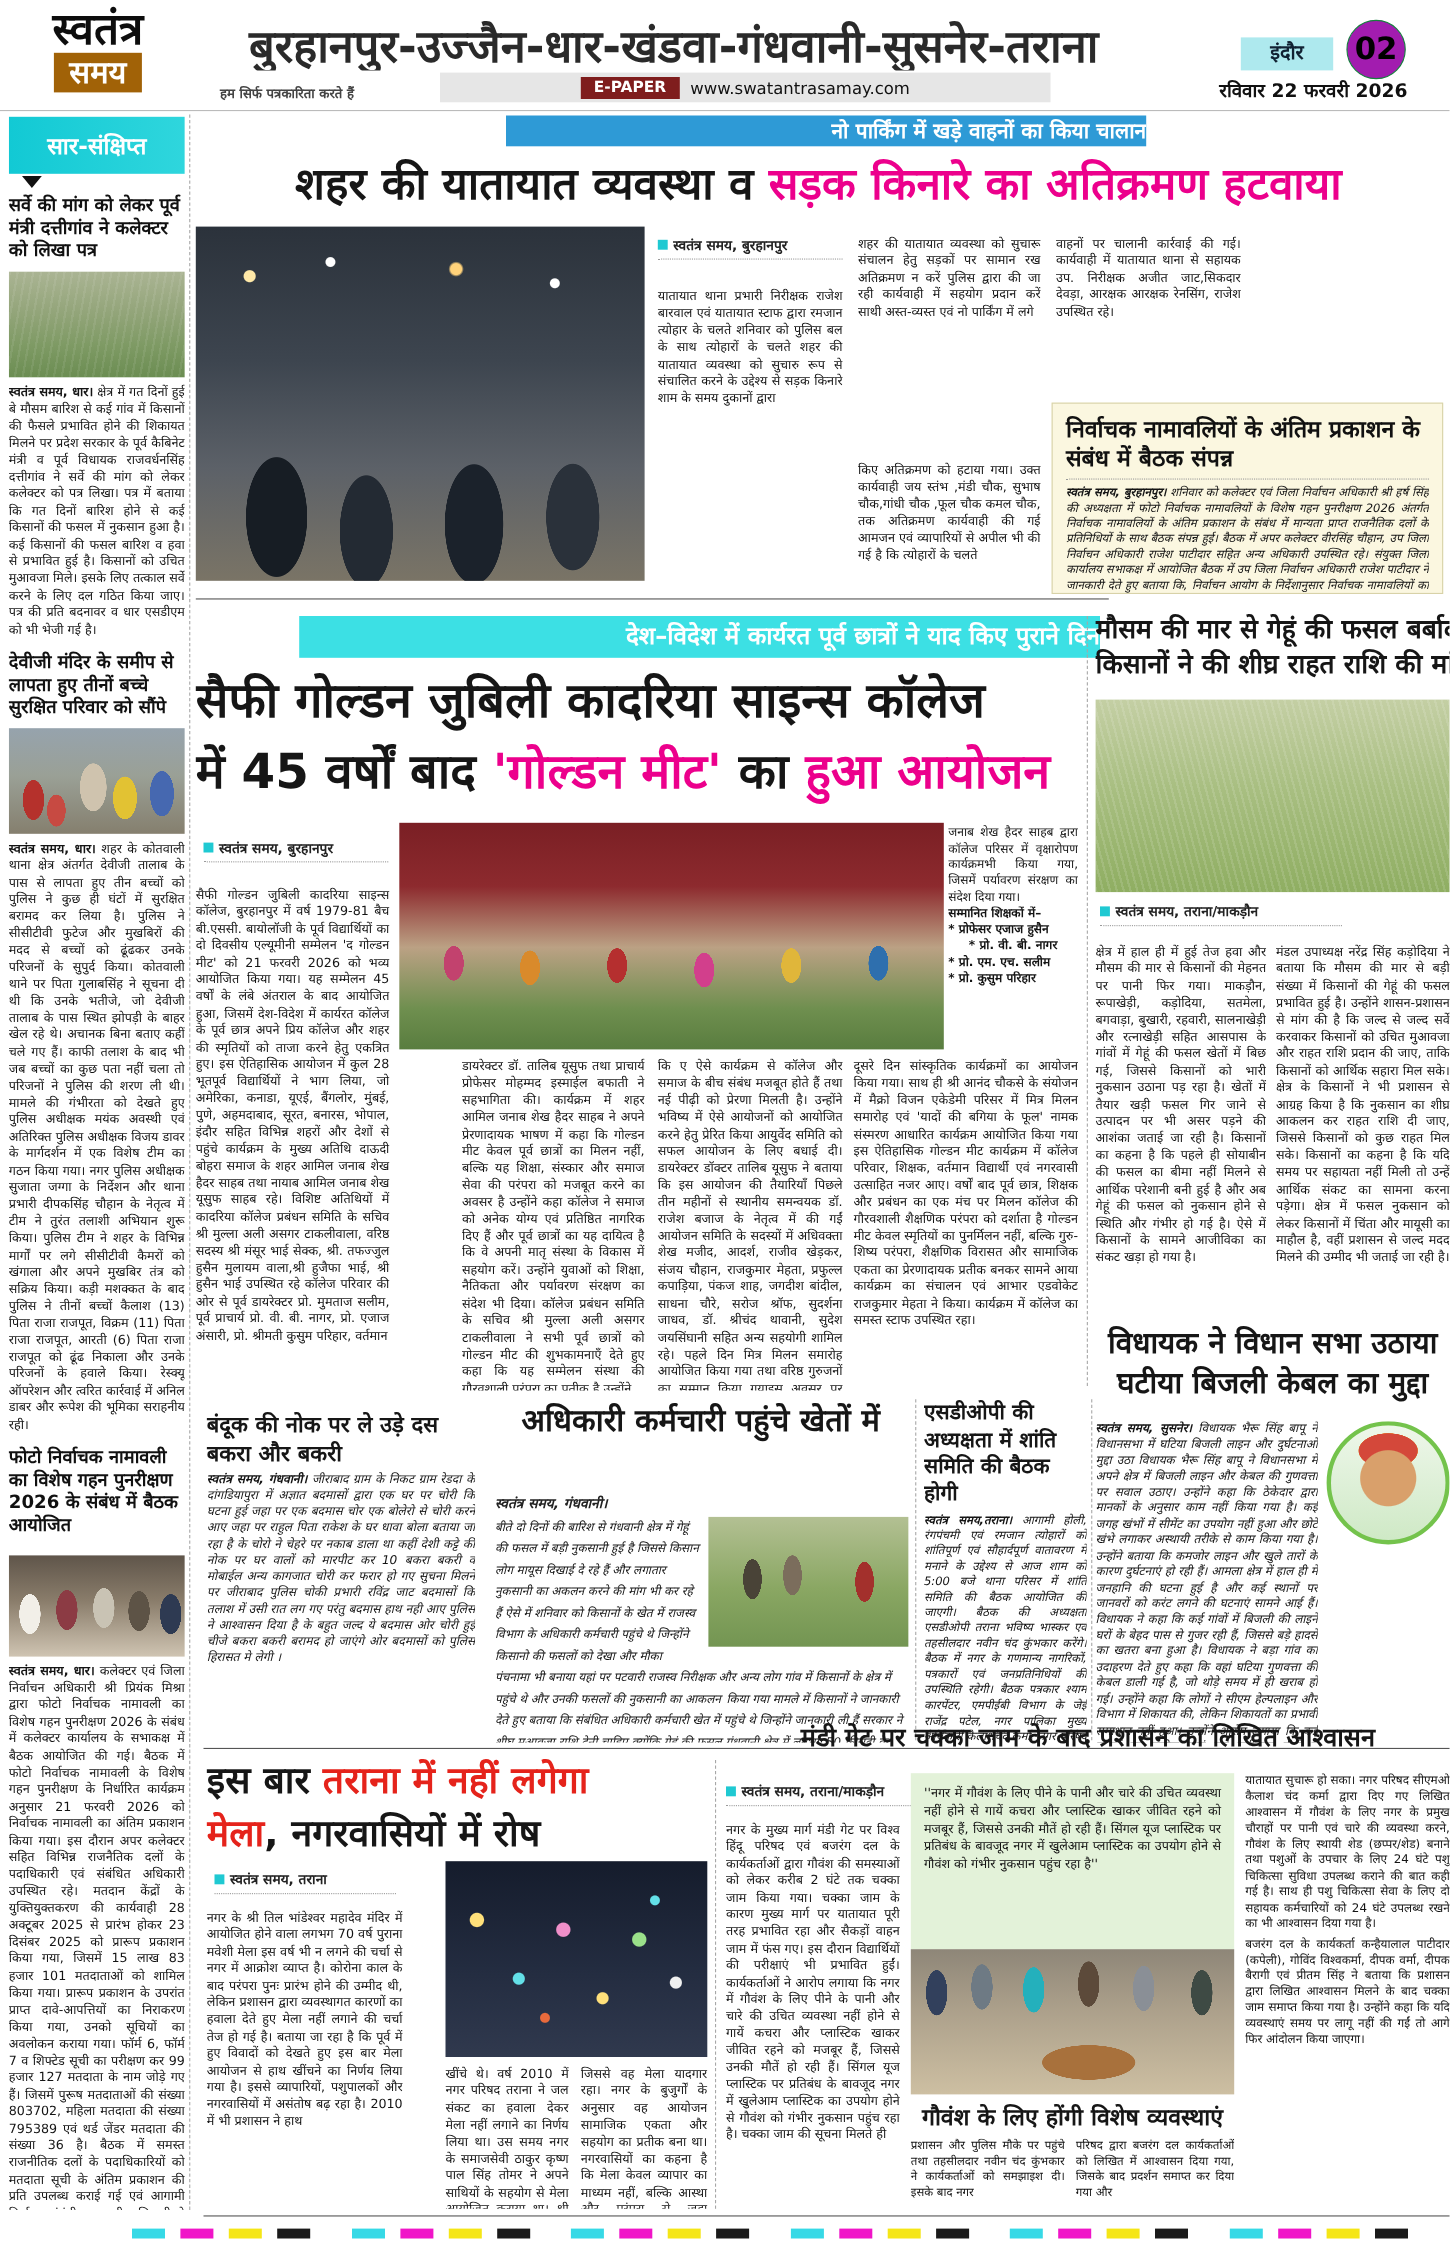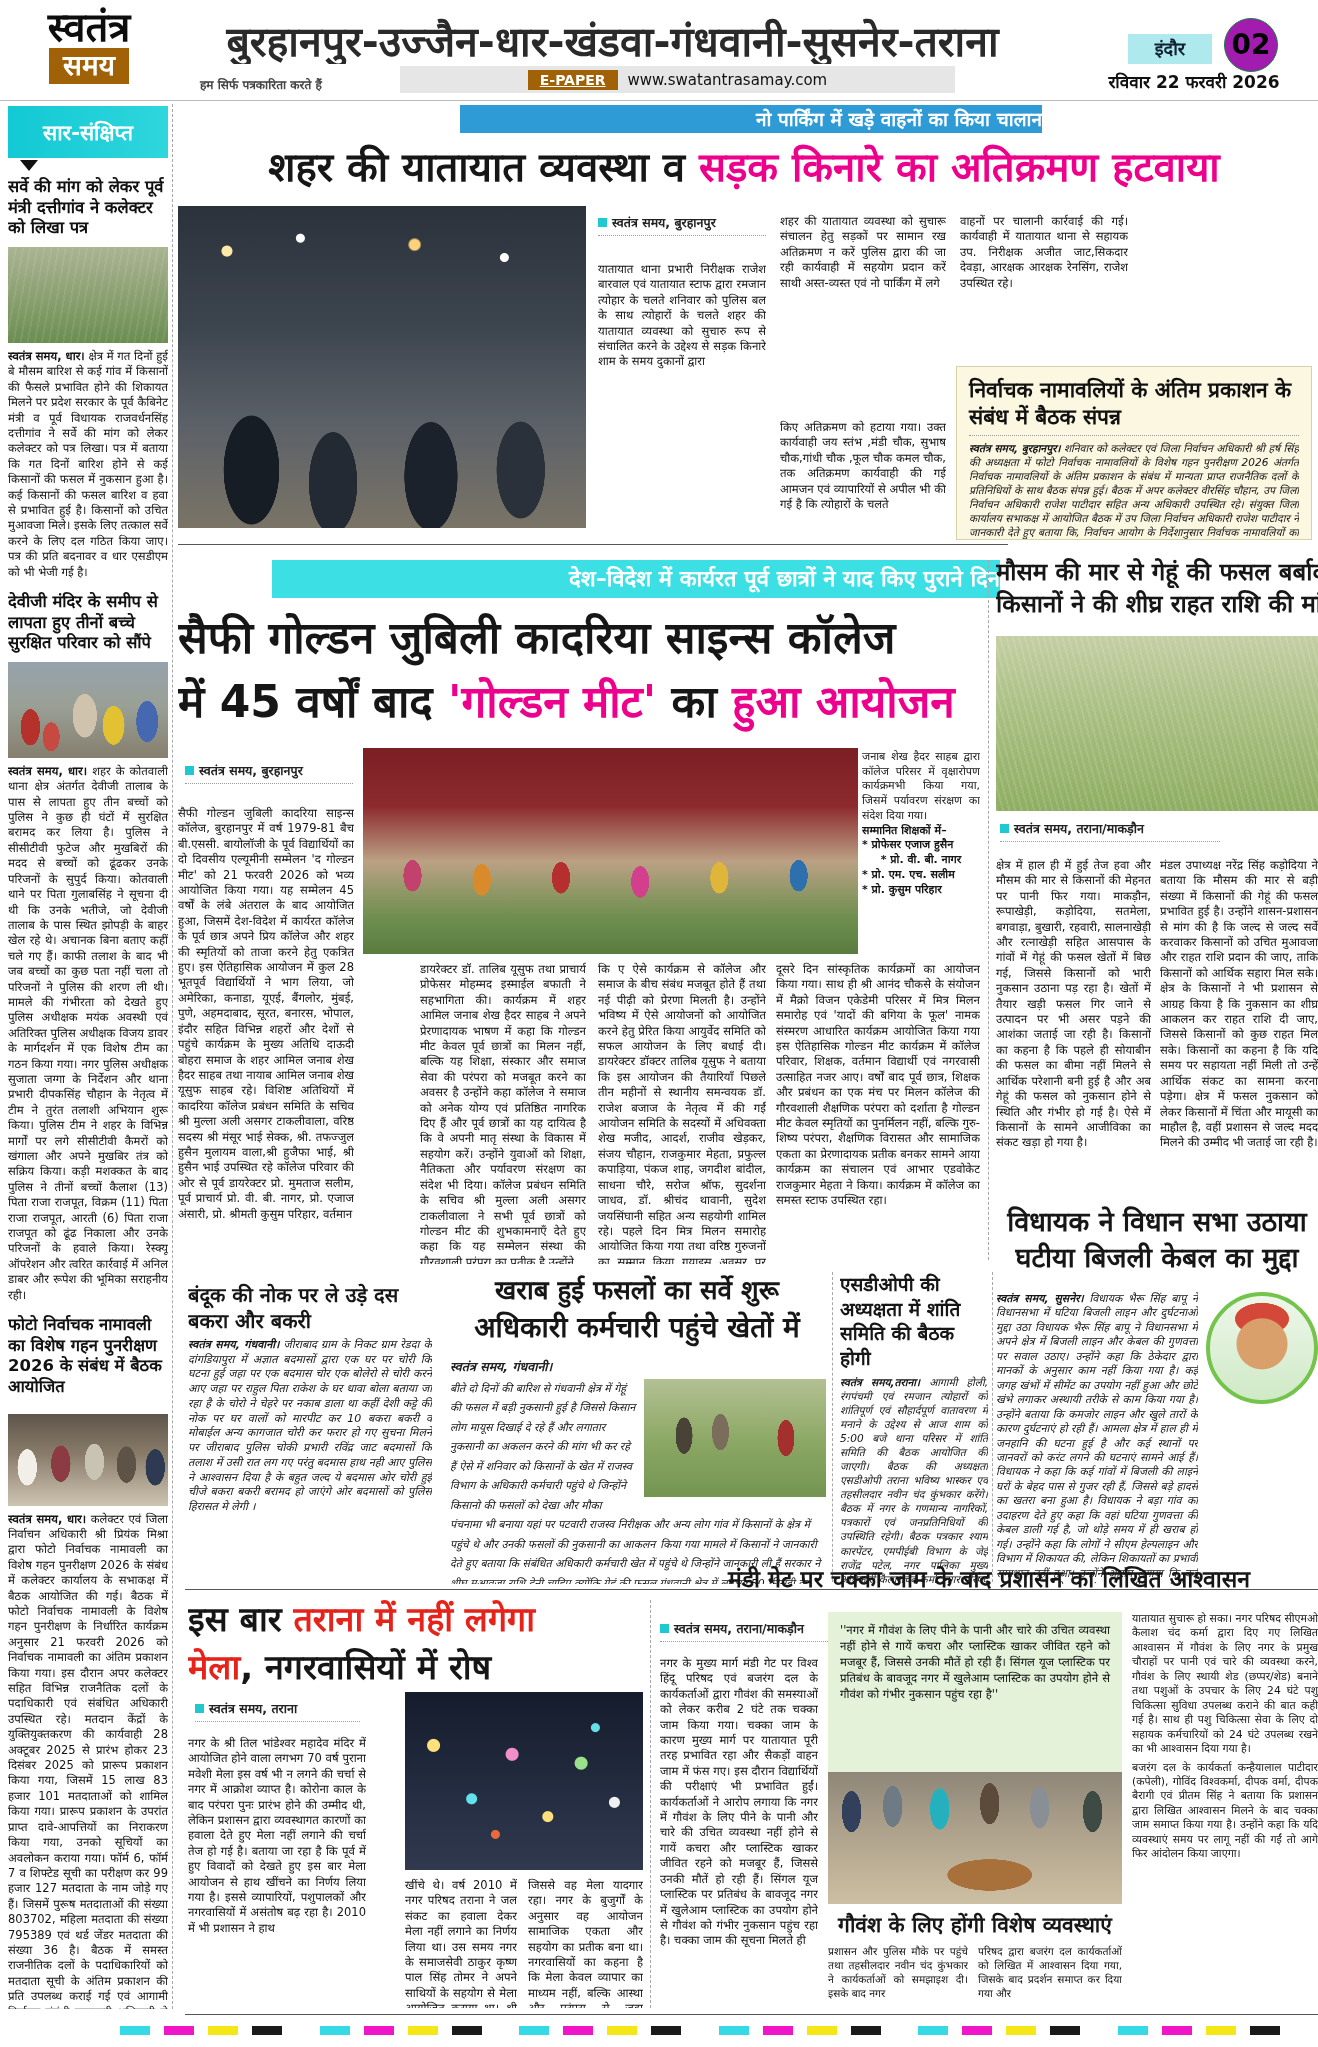--- a/index.html
+++ b/index.html
@@ -93,21 +93,21 @@
 <div id="page">
 
   <div class="abs" style="left:0;top:0;width:1318px;height:100px;border-bottom:1px solid #bbb;">
     <div class="abs" style="left:10px;top:6px;width:158px;height:92px;text-align:center;">
       <div style="font-size:40px;font-weight:bold;color:#0d0d0d;line-height:1.05;">स्वतंत्र</div>
       <div style="display:inline-block;background:#a16207;color:#fff;font-size:28px;font-weight:bold;padding:1px 14px;line-height:1.2;">समय</div>
     </div>
     <div class="abs" style="left:185px;top:12px;width:855px;height:52px;font-size:41px;font-weight:800;color:#2a2a2a;text-align:center;white-space:nowrap;overflow:hidden;">बुरहानपुर-उज्जैन-धार-खंडवा-गंधवानी-सुसनेर-तराना</div>
     <div class="abs" style="left:200px;top:76px;width:210px;font-size:12px;color:#444;font-weight:bold;">हम सिर्फ पत्रकारिता करते हैं</div>
     <div class="abs" style="left:400px;top:66px;width:555px;height:27px;background:#e6e6e6;display:flex;align-items:center;justify-content:center;gap:10px;">
-      <span style="background:#a16207;color:#fff;font-weight:bold;font-size:14px;padding:2px 12px;text-decoration:underline;">E-PAPER</span>
+      <span style="background:#7f1d1d;color:#fff;font-weight:bold;font-size:14px;padding:2px 12px;">E-PAPER</span>
       <span style="font-size:15px;color:#111;">www.swatantrasamay.com</span>
     </div>
     <div class="abs" style="left:1128px;top:34px;width:84px;height:30px;background:#aee9ee;color:#123;font-weight:bold;font-size:18px;text-align:center;line-height:30px;">इंदौर</div>
     <div class="abs" style="left:1224px;top:18px;width:52px;height:52px;border-radius:50%;background:#a21caf;border:1px solid #15803d;font-size:28px;font-weight:bold;text-align:center;line-height:52px;color:#000;">02</div>
     <div class="abs" style="left:1080px;top:70px;width:228px;font-size:17px;font-weight:bold;color:#111;text-align:center;">रविवार 22 फरवरी 2026</div>
   </div>
 
   <div class="vdash" style="left:172px;top:104px;height:1905px;"></div>
   <div class="abs" style="left:8px;top:106px;width:160px;height:1903px;overflow:hidden;">
     <div style="background:linear-gradient(90deg,#12c9d4,#2fd6dd);color:#fff;font-weight:bold;font-size:21px;text-align:center;padding:12px 4px;">
@@ -213,21 +213,20 @@
                            linear-gradient(180deg,#eef7ea 0%,#cfe9c6 100%);"></div>
     <div class="jt ital" style="font-size:10.8px;"><b>स्वतंत्र समय, सुसनेर।</b> <span>विधायक भैरू सिंह बापू ने विधानसभा में घटिया बिजली लाइन और दुर्घटनाओं मुद्दा उठा विधायक भैरू सिंह बापू ने विधानसभा में अपने क्षेत्र में बिजली लाइन और केबल की गुणवत्ता पर सवाल उठाए। उन्होंने कहा कि ठेकेदार द्वारा मानकों के अनुसार काम नहीं किया गया है। कई जगह खंभों में सीमेंट का उपयोग नहीं हुआ और छोटे खंभे लगाकर अस्थायी तरीके से काम किया गया है। उन्होंने बताया कि कमजोर लाइन और खुले तारों के कारण दुर्घटनाएं हो रही हैं। आमला क्षेत्र में हाल ही में जनहानि की घटना हुई है और कई स्थानों पर जानवरों को करंट लगने की घटनाएं सामने आई हैं। विधायक ने कहा कि कई गांवों में बिजली की लाइनें घरों के बेहद पास से गुजर रही हैं, जिससे बड़े हादसे का खतरा बना हुआ है। विधायक ने बड़ा गांव का उदाहरण देते हुए कहा कि वहां घटिया गुणवत्ता की केबल डाली गई है, जो थोड़े समय में ही खराब हो गई। उन्होंने कहा कि लोगों ने सीएम हेल्पलाइन और विभाग में शिकायत की, लेकिन शिकायतों का प्रभावी समाधान नहीं हुआ। उन्होंने आरोप लगाया कि कई स्थानों पर ग्रामीण स्वयं तार खरीदकर डीपी से कनेक्शन लेने को मजबूर हैं। ऊर्जा मंत्री बोले— चिन्हित स्थानों पर सुधार और जांच होगी ऊर्जा मंत्री प्रद्युम्न सिंह तोमर ने जवाब में कहा कि बड़ा गांव में पहले लगभग 500 उपभोक्ता थे, जो अब बढ़कर करीब 1000 हो गए हैं।</span></div>
   </div>
 
   <div class="abs" style="left:188px;top:1282px;width:244px;height:300px;overflow:hidden;">
     <div class="hl" style="font-size:20px;line-height:1.3;margin-bottom:4px;">बंदूक की नोक पर ले उड़े दस बकरा और बकरी</div>
     <div class="jt ital" style="font-size:11px;"><b>स्वतंत्र समय, गंधवानी।</b> <span>जीराबाद ग्राम के निकट ग्राम रेडदा के दांगडियापुरा में अज्ञात बदमासों द्वारा एक घर पर चोरी कि घटना हुई जहा पर एक बदमास चोर एक बोलेरो से चोरी करने आए जहा पर राहुल पिता राकेश के घर धावा बोला बताया जा रहा है के चोरो ने चेहरे पर नकाब डाला था कहीं देशी कट्टे की नोक पर घर वालों को मारपीट कर 10 बकरा बकरी व मोबाईल अन्य कागजात चोरी कर फरार हो गए सुचना मिलने पर जीराबाद पुलिस चोकी प्रभारी रविंद्र जाट बदमासों कि तलाश में उसी रात लग गए परंतु बदमास हाथ नही आए पुलिस ने आश्वासन दिया है के बहुत जल्द ये बदमास ओर चोरी हुई चीजे बकरा बकरी बरामद हो जाएंगे ओर बदमासों को पुलिस हिरासत मे लेगी ।</span></div>
   </div>
 
   <div class="abs" style="left:448px;top:1272px;width:378px;text-align:center;font-weight:bold;">
-    <div class="hl" style="font-size:26px;line-height:1.4;white-space:nowrap;overflow:hidden;">खराब हुई फसलों का सर्वे शुरू</div>
     <div class="hl" style="font-size:28px;line-height:1.4;white-space:nowrap;overflow:hidden;">अधिकारी कर्मचारी पहुंचे खेतों में</div>
   </div>
   <div class="abs" style="left:450px;top:1358px;width:376px;height:226px;overflow:hidden;">
     <div class="byline" style="border:none;padding-bottom:2px;">
         <b class="ital">स्वतंत्र समय, गंधवानी।</b>
       </div>
     <div class="ph ph-survey" style="position:relative;float:right;width:182px;height:118px;margin:2px 0 4px 8px;"></div>
     <span class="jt ital" style="font-size:10.8px;display:inline;">बीते दो दिनों की बारिश से गंधवानी क्षेत्र में गेहूं की फसल में बड़ी नुकसानी हुई है जिससे किसान लोग मायूस दिखाई दे रहे हैं और लगातार नुकसानी का अकलन करने की मांग भी कर रहे हैं ऐसे में शनिवार को किसानों के खेत में राजस्व विभाग के अधिकारी कर्मचारी पहुंचे थे जिन्होंने किसानो की फसलों को देखा और मौका पंचनामा भी बनाया यहां पर पटवारी राजस्व निरीक्षक और अन्य लोग गांव में किसानों के क्षेत्र में पहुंचे थे और उनकी फसलों की नुकसानी का आकलन</span>
     <span class="jt ital" style="font-size:10.8px;display:inline;">किया गया मामले में किसानों ने जानकारी देते हुए बताया कि संबंधित अधिकारी कर्मचारी खेत में पहुंचे थे जिन्होंने जानकारी ली हैं सरकार ने शीघ्र मुआवजा राशि देनी चाहिए क्योंकि गेहूं की फसल गंधवानी क्षेत्र में लगभग 50 फीसदी के आसपास खराब हुई है जिससे किसानों की बड़ी नुकसानी हुई है इसलिए सरकार ने इस पर देर ना करते हुए ध्यान देना चाहिए और नुकसान की भरपाई मुआवजे के रूप में करनी चाहिए ताकि किसानों को फायदा मिल सके।</span>
   </div>

